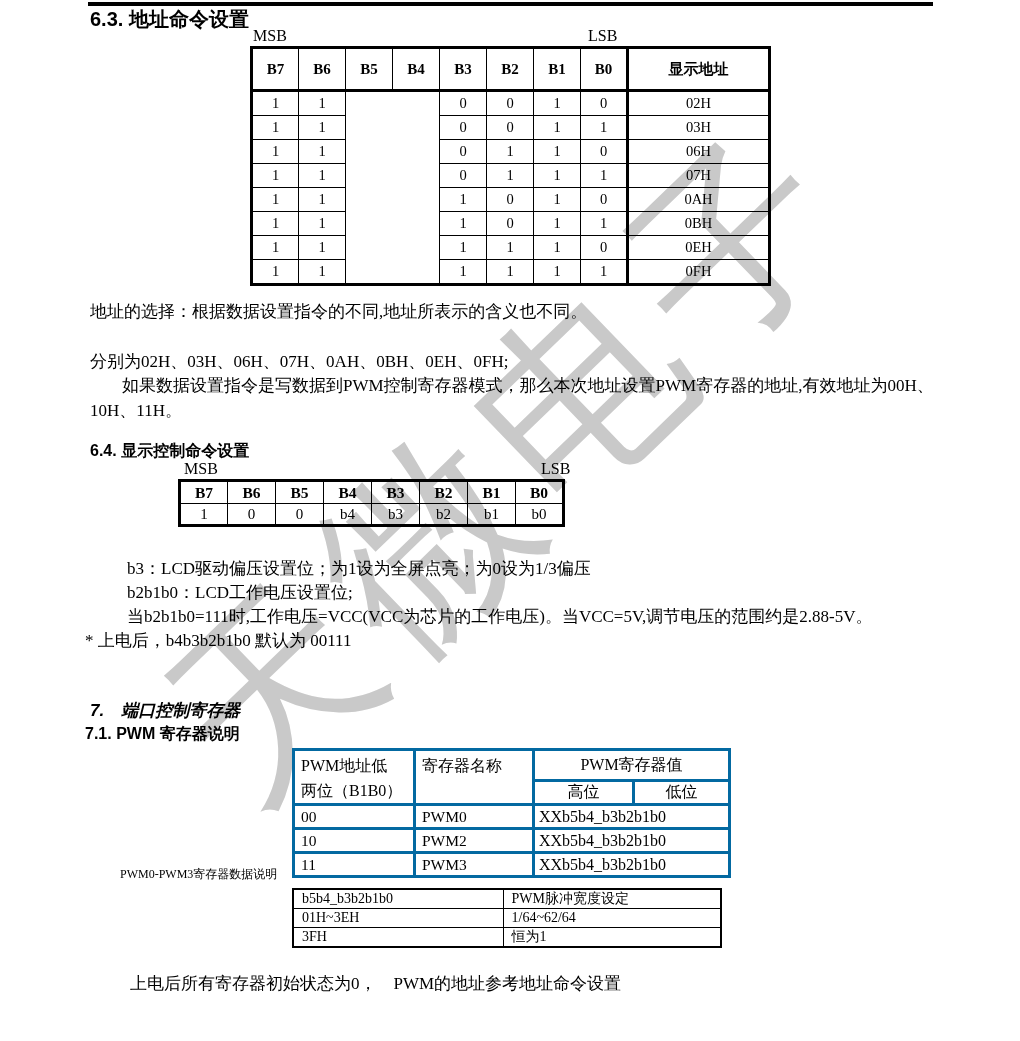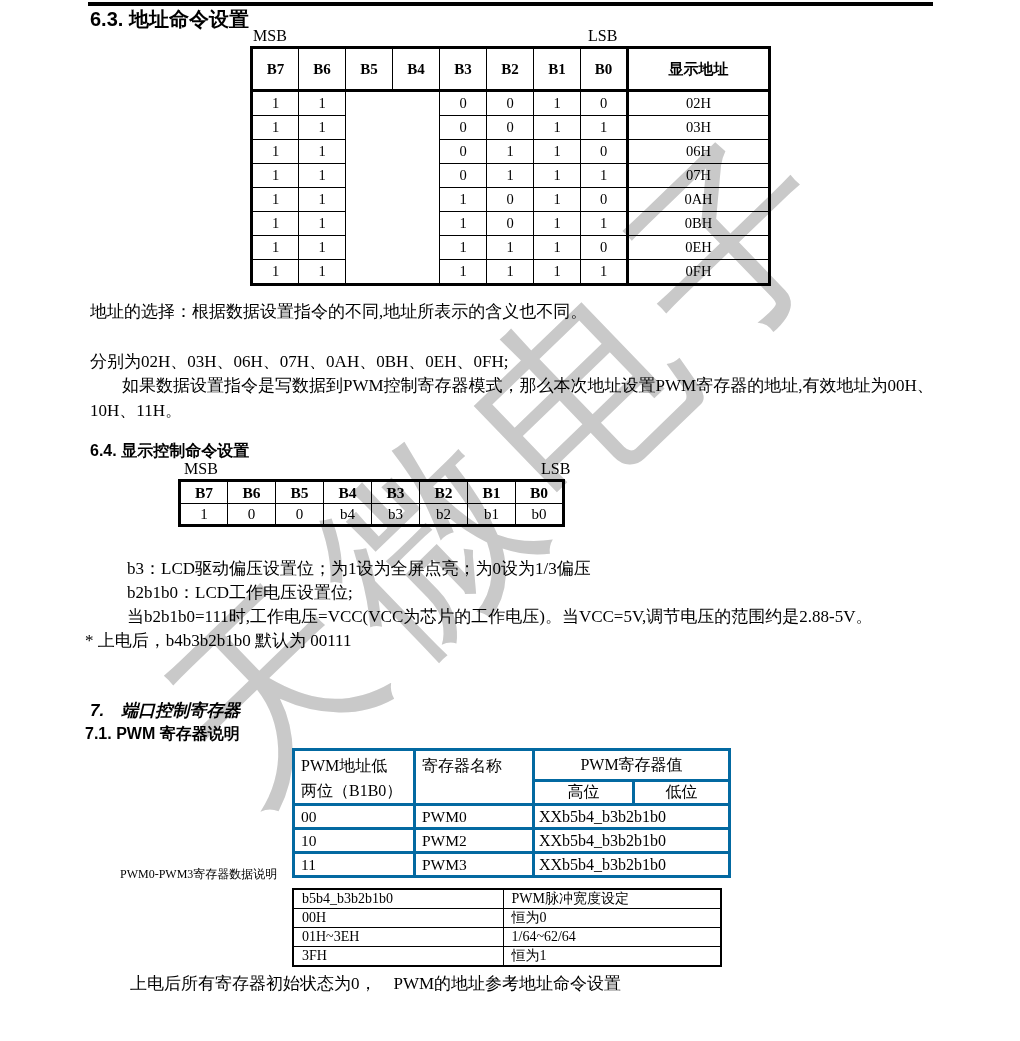--- a/index.html
+++ b/index.html
@@ -268,24 +268,20 @@
     <colgroup>
         <col style="width:210px">
         <col style="width:218px">
       </colgroup>
     <tbody>
         <tr>
       <td>b5b4_b3b2b1b0</td>
       <td>PWM脉冲宽度设定</td>
     </tr>
     <tr>
-      <td>00H</td>
-      <td>恒为0</td>
-    </tr>
-    <tr>
       <td>01H~3EH</td>
       <td>1/64~62/64</td>
     </tr>
     <tr>
       <td>3FH</td>
       <td>恒为1</td>
     </tr>
   </tbody>
     </table>
 

